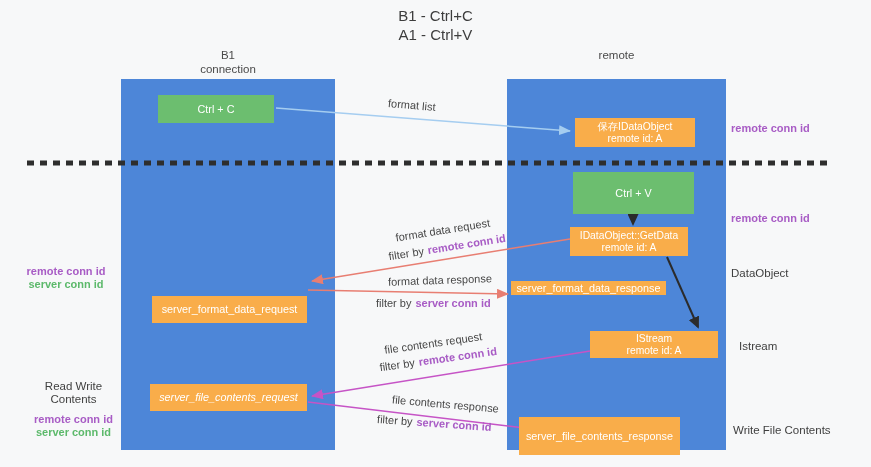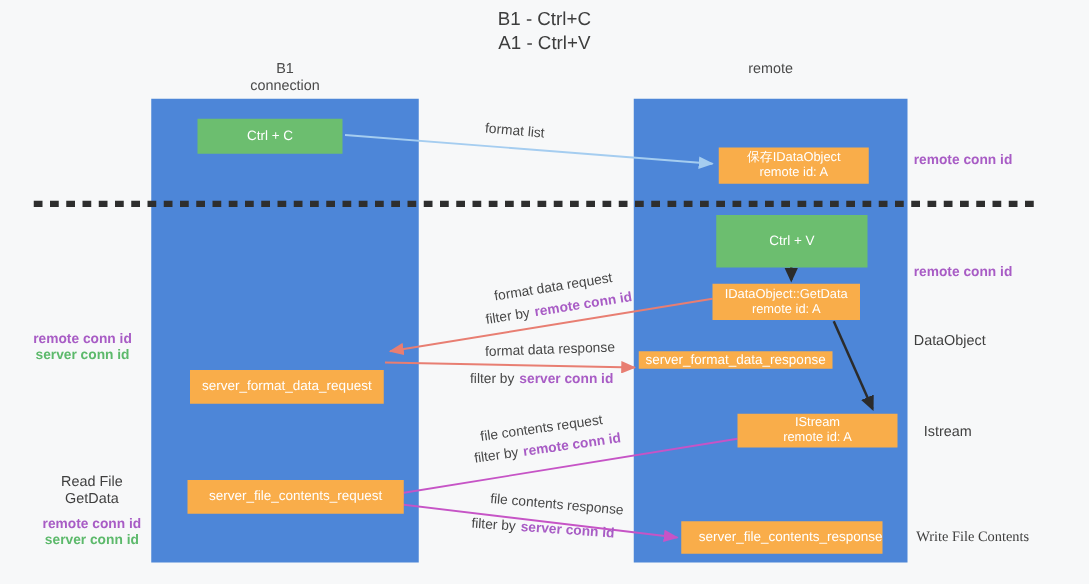--- a/index.html
+++ b/index.html
@@ -31,31 +31,31 @@
         color:#fff;text-align:center;font-size:10.8px;line-height:13px;white-space:nowrap;}
   .node.green{background:var(--green,#6cbe6f);}
   .node.orange{background:var(--orange,#f9ad4a);}
   .n-ctrlc{left:158px;top:95px;width:116px;height:28px;}
   .n-saved{left:575px;top:118px;width:120px;height:29px;font-size:10.3px;line-height:12px;}
   .n-ctrlv{left:573px;top:172px;width:121px;height:42px;}
   .n-getdata{left:570px;top:227px;width:118px;height:29px;font-size:10.3px;line-height:12px;}
   .n-fmtreq{left:152px;top:268px;width:155px;height:27px;margin-top:28px;}
   .n-fmtresp{left:511px;top:281px;width:155px;height:14px;}
   .n-istream{left:590px;top:331px;width:128px;height:27px;font-size:10.3px;line-height:12px;}
-  .n-filereq{left:150px;top:384px;width:173px;height:27px;}
-  .n-fileresp{left:545px;top:417px;width:161px;height:26px;align-items:flex-end;}
+  .n-filereq{left:150px;top:384px;width:157px;height:27px;font-style:italic;}
+  .n-fileresp{left:519px;top:417px;width:161px;height:38px;}
 
   .ann{position:absolute;font-size:11.5px;color:#3f3f3f;white-space:nowrap;}
   .purple{color:var(--purple,#a85cc5);font-weight:bold;font-size:11px;}
   .greent{color:var(--green-text,#5cb96b);font-weight:bold;font-size:11px;}
   .a-rc-top{left:731px;top:122px;}
   .a-rc-mid{left:731px;top:212px;}
   .a-dataobject{left:731px;top:220px;margin-top:47px;}
   .a-istream{left:739px;top:340px;}
-  .a-write{left:733px;top:424px;font-family:Liberation Serif, serif;}
+  .a-write{left:733px;top:424px;}
   .left-block{position:absolute;text-align:center;line-height:13px;}
   .lb-format{left:24px;top:265px;width:84px;}
   .lb-file{left:26px;top:380px;width:95px;}
   .lb-file .read{font-size:11.5px;color:#3f3f3f;margin-bottom:7px;}
 
   .alabel{position:absolute;font-size:11px;color:#474747;white-space:nowrap;}
   .l-fmtlist{left:388px;top:99px;transform:rotate(5deg);}
   .l-fdreq{left:395px;top:224px;transform:rotate(-9deg);}
   .l-fdreq-f{left:388px;top:241px;transform:rotate(-9deg);}
   .l-fdresp{left:388px;top:274px;transform:rotate(-2deg);}
@@ -158,21 +158,21 @@
   <div class="ann a-dataobject">DataObject</div>
   <div class="ann a-istream">Istream</div>
   <div class="ann a-write">Write File Contents</div>
 
   <div class="left-block lb-format">
     <div class="purple">remote conn id</div>
     <div class="greent">server conn id</div>
   </div>
 
   <div class="left-block lb-file">
-    <div class="read">Read File GetData</div>
+    <div class="read">Read Write Contents</div>
     <div class="purple">remote conn id</div>
     <div class="greent">server conn id</div>
   </div>
 
   <div class="alabel l-fmtlist">format list</div>
 
   <div class="alabel l-fdreq">format data request</div>
   <div class="alabel l-fdreq-f">
     <span class="fp">filter by</span><span class="purple">remote conn id</span>
   </div>

